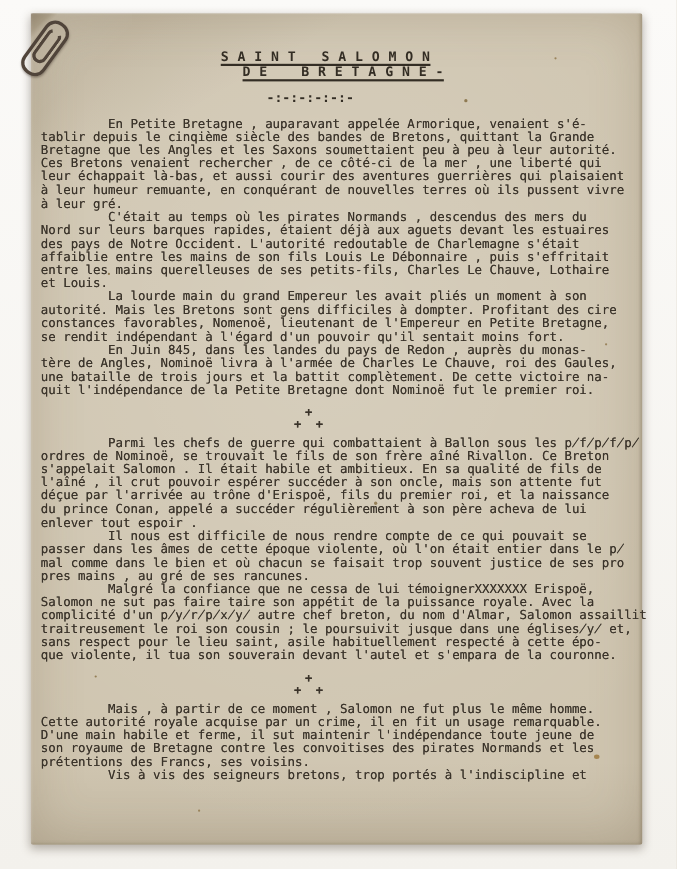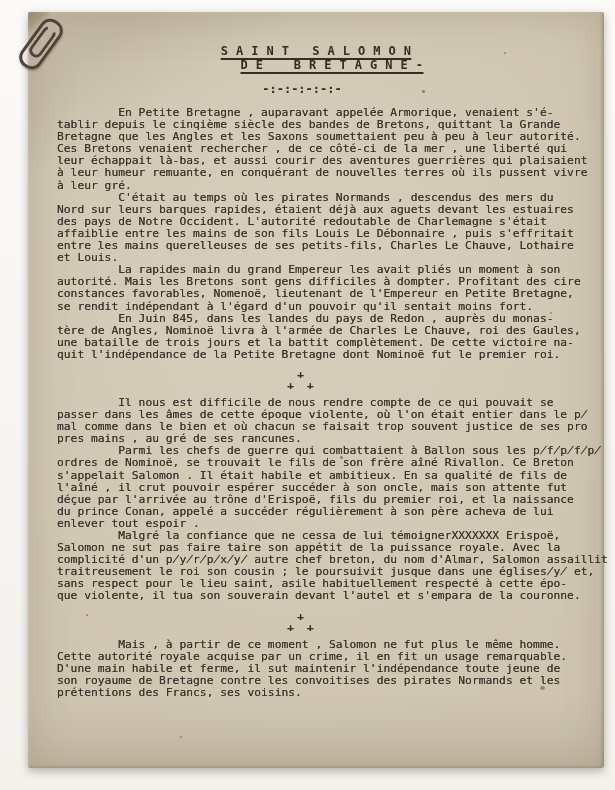--- a/index.html
+++ b/index.html
@@ -18,21 +18,20 @@
       linear-gradient(150deg, rgba(105,88,60,0.22) 0%, rgba(0,0,0,0) 16%),
       linear-gradient(0deg, rgba(100,85,60,0.10) 0%, rgba(0,0,0,0) 10%),
       var(--paper,#cfc5b0);
     box-shadow:
       0 3px 9px rgba(60,50,35,0.35),
       inset 0 0 46px rgba(112,94,64,0.26),
       inset -2px -1px 3px rgba(90,75,50,0.30),
       inset 1px 1px 2px rgba(255,255,255,0.25);
     border-radius:2px;
     color:var(--ink,#3a332a);
-    padding-left:20px;
   }
   .corner-fold{
     position:absolute;left:0;top:0;width:92px;height:98px;pointer-events:none;
     background:linear-gradient(137deg, rgba(75,60,40,0.25) 0%, rgba(75,60,40,0.10) 9%,
                rgba(255,255,255,0.10) 13%, rgba(0,0,0,0) 55%);
   }
   .paperclip{
     position:absolute;left:1px;top:4px;width:24px;height:56px;
     transform:rotate(36deg);transform-origin:50% 50%;
   }
@@ -96,62 +95,63 @@
 Ces Bretons venaient rechercher , de ce côté-ci de la mer , une liberté qui
 leur échappait là-bas, et aussi courir des aventures guerrières qui plaisaient
 à leur humeur remuante, en conquérant de nouvelles terres où ils pussent vivre
 à leur gré.</p>
       <p>         C'était au temps où les pirates Normands , descendus des mers du
 Nord sur leurs barques rapides, étaient déjà aux aguets devant les estuaires
 des pays de Notre Occident. L'autorité redoutable de Charlemagne s'était
 affaiblie entre les mains de son fils Louis Le Débonnaire , puis s'effritait
 entre les mains querelleuses de ses petits-fils, Charles Le Chauve, Lothaire
 et Louis.</p>
-      <p>         La rapides main du grand Empereur les avait pliés un moment à son
+      <p>         La lourde main du grand Empereur les avait pliés un moment à son
 autorité. Mais les Bretons sont gens difficiles à dompter. Profitant des cire
 constances favorables, Nomenoë, lieutenant de l'Empereur en Petite Bretagne,
 se rendit indépendant à l'égard d'un pouvoir qu'il sentait moins fort.</p>
       <p>         En Juin 845, dans les landes du pays de Redon , auprès du monas-
 tère de Angles, Nominoë livra à l'armée de Charles Le Chauve, roi des Gaules,
 une bataille de trois jours et la battit complètement. De cette victoire na-
 quit l'indépendance de la Petite Bretagne dont Nominoë fut le premier roi.</p>
 
       <div class="sep">
         <span>+</span>
         <span>+  +</span>
       </div>
 
-      <p>         Il nous est difficile de nous rendre compte de ce qui pouvait se
-passer dans les âmes de cette époque violente, où l'on était entier dans le p̸
-mal comme dans le bien et où chacun se faisait trop souvent justice de ses pro
-pres mains , au gré de ses rancunes.</p>
       <p>         Parmi les chefs de guerre qui combattaient à Ballon sous les p̸f̸p̸f̸p̸
 ordres de Nominoë, se trouvait le fils de son frère aîné Rivallon. Ce Breton
 s'appelait Salomon . Il était habile et ambitieux. En sa qualité de fils de
 l'aîné , il crut pouvoir espérer succéder à son oncle, mais son attente fut
 déçue par l'arrivée au trône d'Erispoë, fils du premier roi, et la naissance
 du prince Conan, appelé a succéder régulièrement à son père acheva de lui
 enlever tout espoir .</p>
+      <p>         Il nous est difficile de nous rendre compte de ce qui pouvait se
+passer dans les âmes de cette époque violente, où l'on était entier dans le p̸
+mal comme dans le bien et où chacun se faisait trop souvent justice de ses pro
+pres mains , au gré de ses rancunes.</p>
       <p>         Malgré la confiance que ne cessa de lui témoignerXXXXXXX Erispoë,
 Salomon ne sut pas faire taire son appétit de la puissance royale. Avec la
 complicité d'un p̸y̸r̸p̸x̸y̸ autre chef breton, du nom d'Almar, Salomon assaillit
 traitreusement le roi son cousin ; le poursuivit jusque dans une églises̸y̸ et,
 sans respect pour le lieu saint, asile habituellement respecté à cette épo-
 que violente, il tua son souverain devant l'autel et s'empara de la couronne.</p>
 
       <div class="sep">
         <span>+</span>
         <span>+  +</span>
       </div>
 
       <p>         Mais , à partir de ce moment , Salomon ne fut plus le même homme.
 Cette autorité royale acquise par un crime, il en fit un usage remarquable.
 D'une main habile et ferme, il sut maintenir l'indépendance toute jeune de
 son royaume de Bretagne contre les convoitises des pirates Normands et les
 prétentions des Francs, ses voisins.</p>
+      <p>         Vis à vis des seigneurs bretons, trop portés à l'indiscipline et</p>
     </div>
 
     <div class="speck" style="left:394px;top:78px;width:3px;height:3px;background:#8f7a52;"></div>
     <div class="speck" style="left:476px;top:40px;width:2px;height:2px;background:#9a845c;"></div>
     <div class="speck" style="left:70px;top:236px;width:2px;height:2px;background:#8f7a52;"></div>
     <div class="speck" style="left:312px;top:444px;width:3px;height:3px;background:#96815a;"></div>
     <div class="speck" style="left:512px;top:674px;width:5px;height:4px;background:#a5854f;"></div>
     <div class="speck" style="left:152px;top:724px;width:2px;height:2px;background:#9a845c;"></div>
     <div class="speck" style="left:522px;top:300px;width:2px;height:2px;background:#9a845c;"></div>
     <div class="speck" style="left:58px;top:602px;width:2px;height:2px;background:#937e56;"></div>

